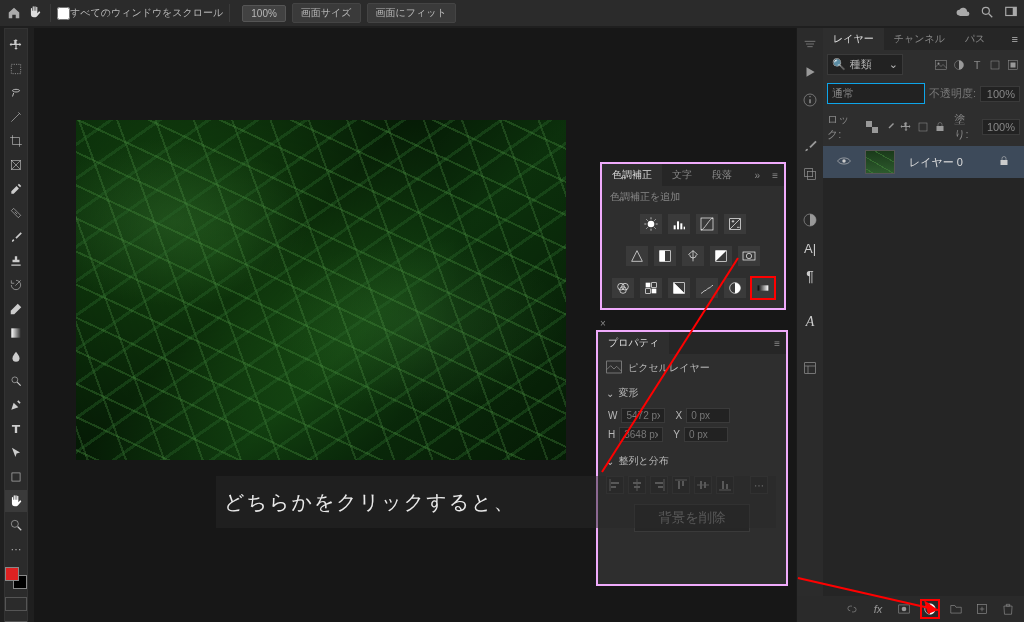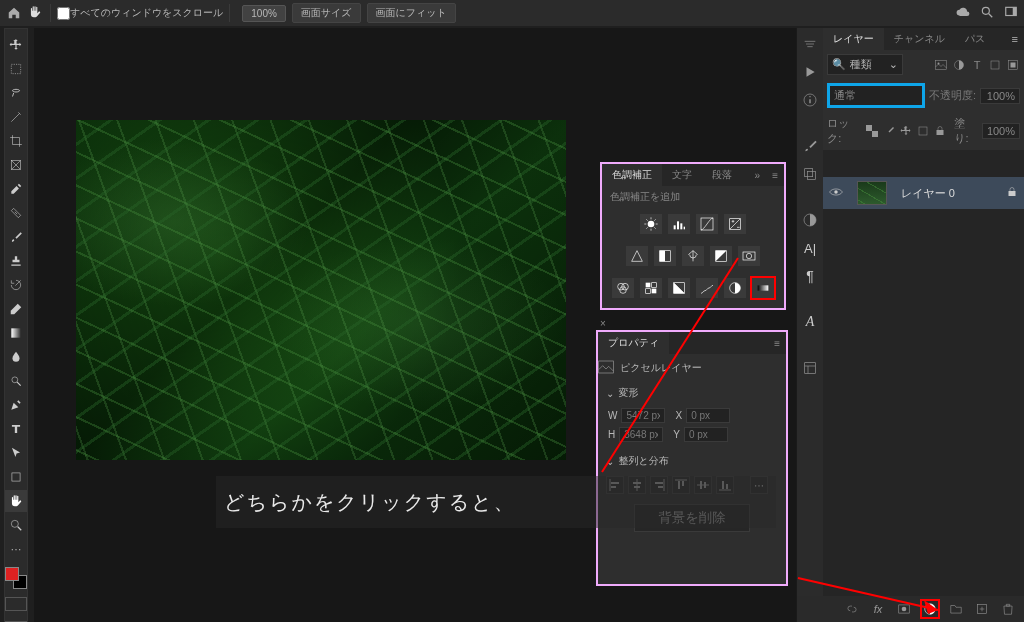--- a/index.html
+++ b/index.html
@@ -99,21 +99,21 @@
 
   .adj-panel { top:162px; left:600px; width:186px; }
   .adj-panel .sub { padding:4px 8px; color:#888; }
   .adj-grid { display:flex; flex-wrap:wrap; justify-content:center; gap:6px; padding:6px 10px 10px;}
   .adj-icon { width:22px; height:20px; background:#3a3a3a; display:flex; align-items:center; justify-content:center; color:#fff; cursor:pointer; }
   .adj-icon.hl { outline:2px solid #f00; outline-offset:0; }
   .adj-icon svg { width:16px; height:16px; }
 
   .prop-panel { top:330px; left:596px; width:192px; height:256px; }
   .prop-panel .closebox { position:absolute; top:-14px; left:2px; color:#888; font-size:10px;}
-  .prop-row { display:flex; align-items:center; gap:6px; padding:6px 0; }
+  .prop-row { display:flex; align-items:center; gap:6px; padding:6px 8px; }
   .collap-head { padding:4px 8px; display:flex; align-items:center; gap:4px; }
   .field { display:flex; align-items:center; gap:4px; margin:2px 0;}
   .num-input { background:#222; border:1px solid #3a3a3a; color:#777; width:44px; padding:1px 4px; font-size:10px;}
   .angle { display:inline-block; width:14px; height:14px; border:1px solid #555; border-radius:50%; position:relative;}
   .angle::after { content:""; position:absolute; left:50%; top:50%; width:6px; height:1px; background:#888;}
   .align-row { display:flex; gap:4px; padding:4px 8px;}
   .align-btn { width:18px; height:18px; background:#2a2a2a; border:1px solid #3a3a3a; display:flex; align-items:center; justify-content:center;}
   .delete-bg-btn { margin:6px auto; display:block; padding:4px 24px; background:#262626; border:1px solid #3a3a3a; color:#888; }
 
   
@@ -133,28 +133,28 @@
   .layers-tabs .tab.active { background:#2e2e2e; color:#ddd; }
   .layers-tabs .menu-dots { margin-left:auto; padding:0 6px;}
   .layers-search { display:flex; align-items:center; gap:4px; padding:4px; background:#2e2e2e;}
   .layers-search .search-sel {
     display:flex; align-items:center; gap:4px; background:#222; border:1px solid #3a3a3a;
     padding:2px 4px; flex:0 0 76px;
   }
   .layers-search .filter-icons { display:flex; gap:4px; margin-left:auto; }
   .fi { width:14px; height:14px; display:flex; align-items:center; justify-content:center; color:#888;}
   .blend-row { display:flex; align-items:center; padding:4px; background:#2e2e2e; gap:4px;}
-  .blend-sel { flex:1; background:#222; border:3px solid #0ea5e9; padding:2px 4px; color:#888;}
+  .blend-sel { flex:1; background:#222; border:1px solid #0ea5e9; padding:2px 4px; color:#888;}
   .op-label { color:#777; }
   .op-val { background:#222; border:1px solid #3a3a3a; padding:1px 4px; width:40px; text-align:right; color:#888;}
   .lock-row { display:flex; align-items:center; gap:4px; padding:4px; background:#2e2e2e; color:#888;}
   .lock-row .licon { width:14px; height:14px; display:flex; align-items:center; justify-content:center;}
   .lock-row .spacer{flex:1;}
   .layer-item {
-    display:flex; align-items:center; padding:4px 6px; background:#3d4a5a; gap:14px;margin-top:27px;
+    display:flex; align-items:center; padding:4px 14px; background:#3d4a5a; gap:14px;
   }
   .layer-item .eye { width:14px; color:#ccc;}
   .layer-item .thumb { width:30px; height:24px;
     background:
       repeating-linear-gradient(30deg, transparent 0 3px, rgba(70,140,60,.5) 3px 4px, transparent 4px 10px),
       linear-gradient(#1a3a1a,#2d5a2d);
     border:1px solid #555;
   }
   .layer-item .name { flex:1; color:#ddd; }
   .layer-item .lock { color:#aaa; }

